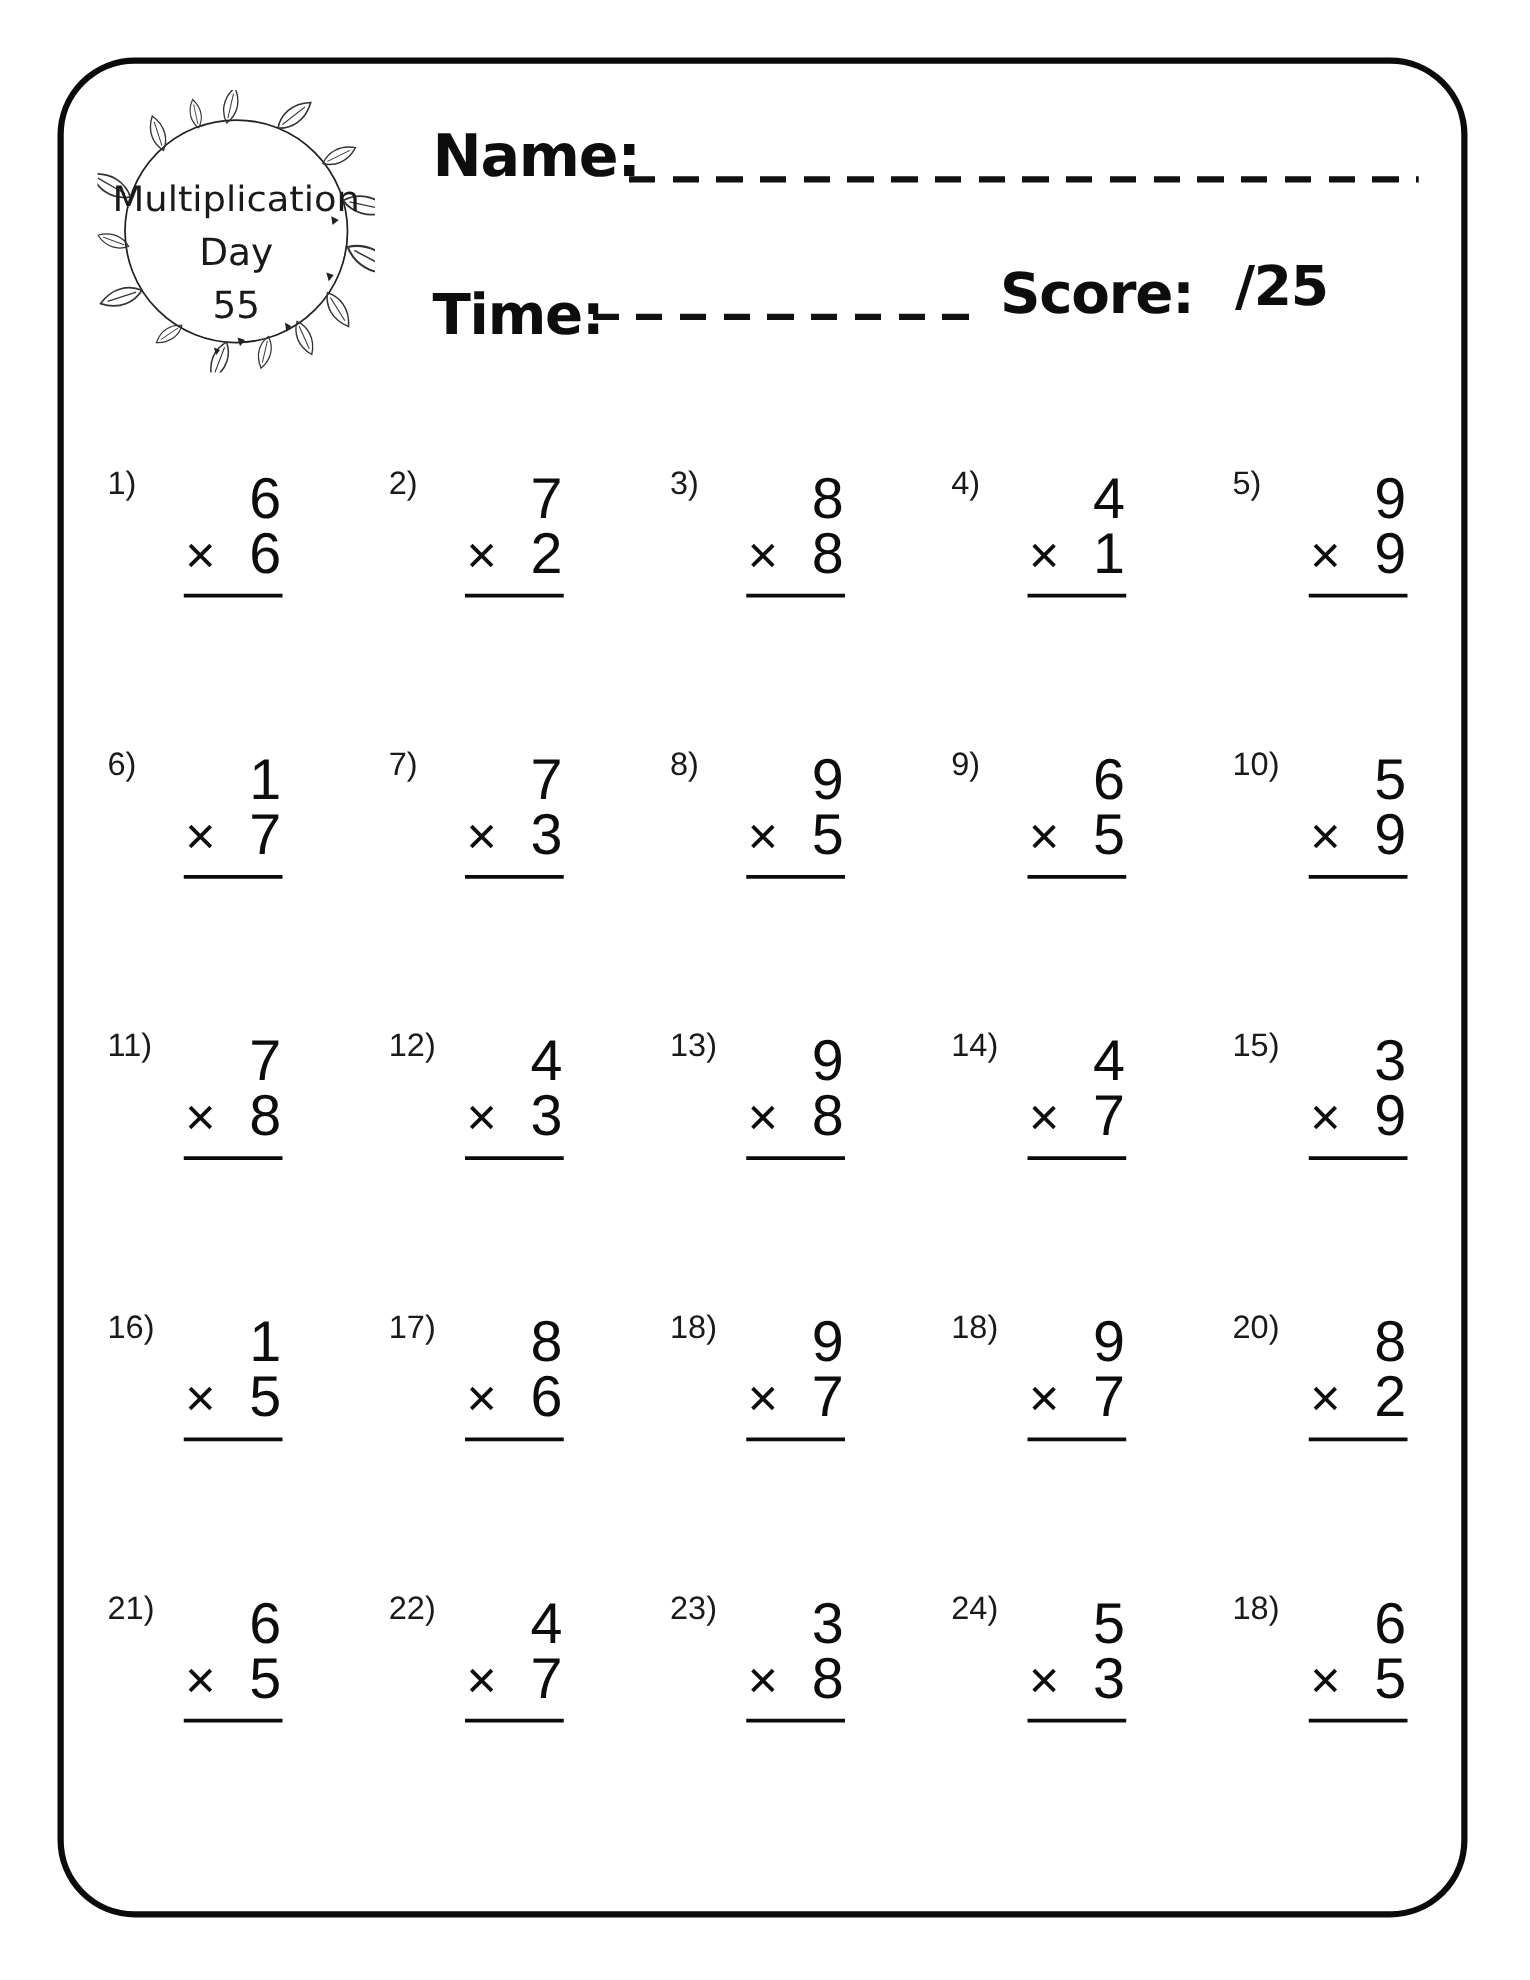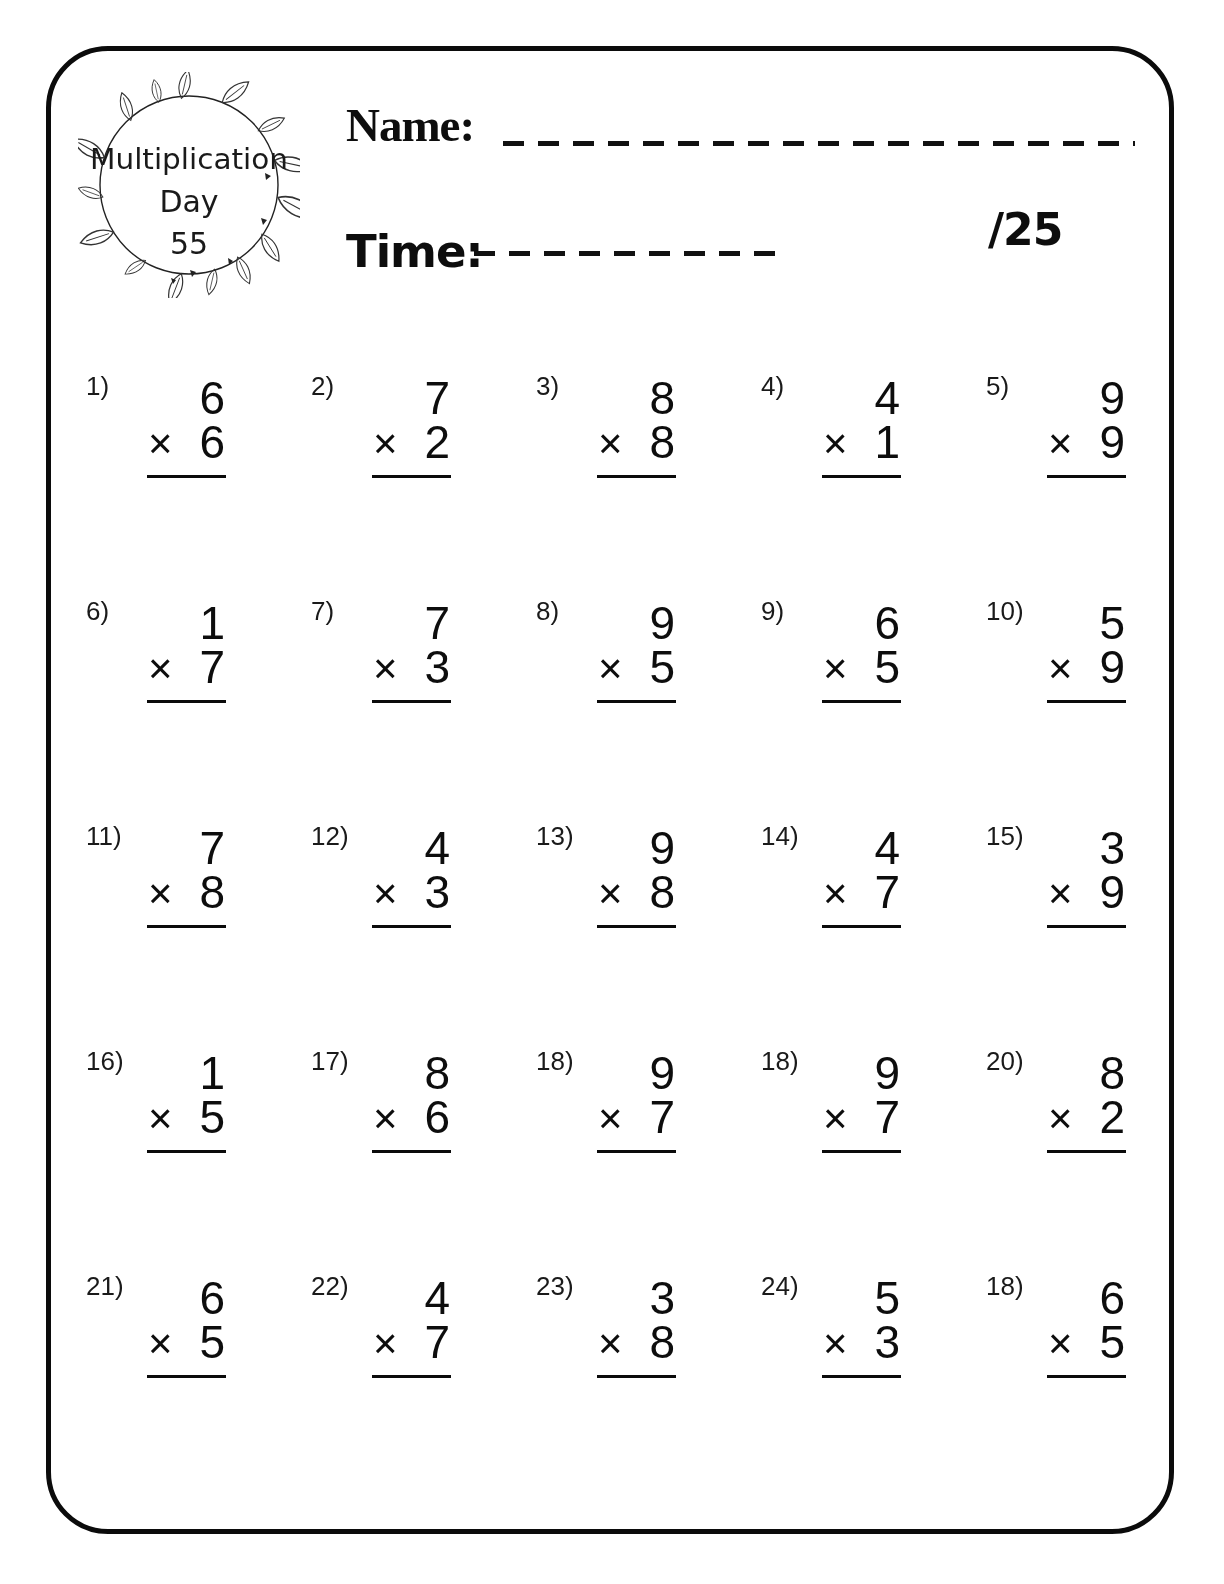--- a/index.html
+++ b/index.html
@@ -31,21 +31,21 @@
   }
 
   
   .hdr-label {
     position: absolute;
     font-family: "DejaVu Sans", sans-serif;
     font-weight: 600;
     letter-spacing: -1px;
     color: #0d0d0d;
   }
-  .name-label  { left: 346px; top: 98px;  font-size: 47px; font-family: Liberation Serif, serif; }
+  .name-label  { left: 346px; top: 98px;  font-size: 47px; }
   .time-label  { left: 346px; top: 225px; font-size: 45px; }
   .score-label { left: 800px; top: 208px; font-size: 45px; }
   .score-value { left: 988px; top: 204px; font-size: 44px; font-weight: 600; }
 
   .dash-line {
     position: absolute;
     height: 5px;
     background: repeating-linear-gradient(to right, #111 0 21px, transparent 21px 35px);
   }
   .name-line { left: 503px; top: 141px; width: 632px; }
@@ -171,20 +171,21 @@
       <text x="111" y="182" text-anchor="middle" font-size="30">55</text>
     </svg>
   </div>
 
   <div class="hdr-label name-label">Name:</div>
   <div class="dash-line name-line"></div>
 
   <div class="hdr-label time-label">Time:</div>
   <div class="dash-line time-line"></div>
 
+  <div class="hdr-label score-label">Score:</div>
   <div class="hdr-label score-value">/25</div>
 
   <div class="problems">
     <div class="problem">
       <span class="pnum">1)</span>
       <div class="work">
         <div class="top">6</div>
         <div class="bottom">
           <span class="sign">×</span>
           <span>6</span>

